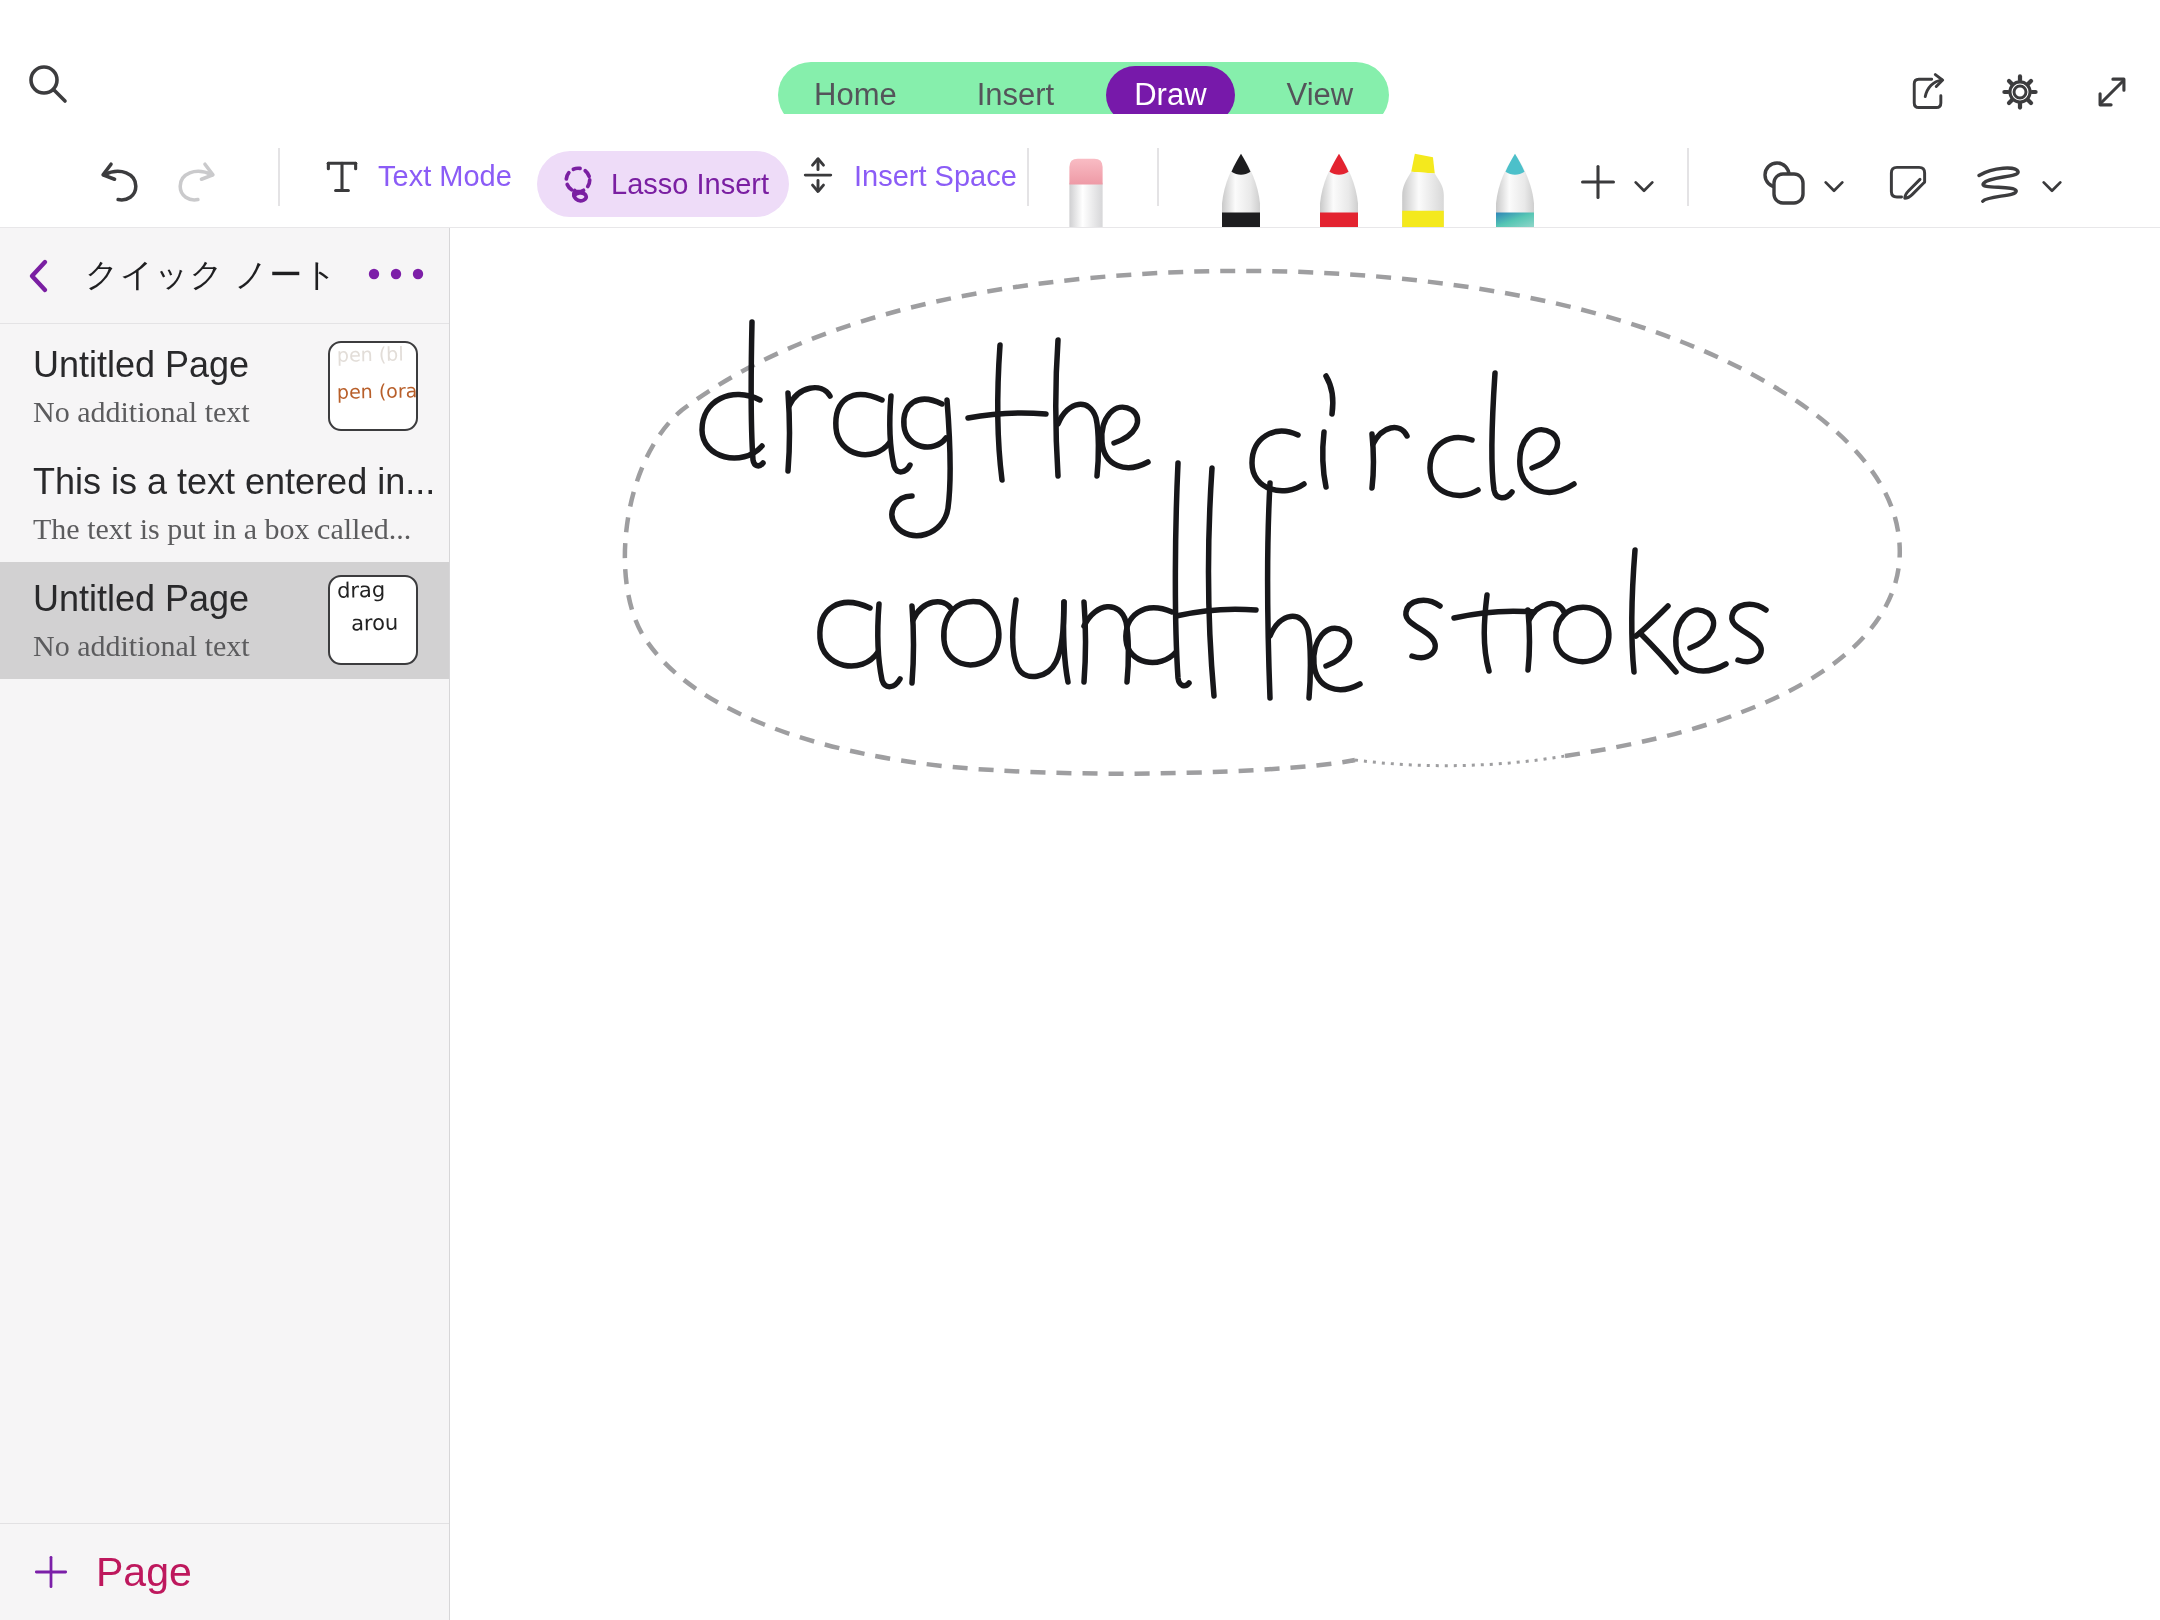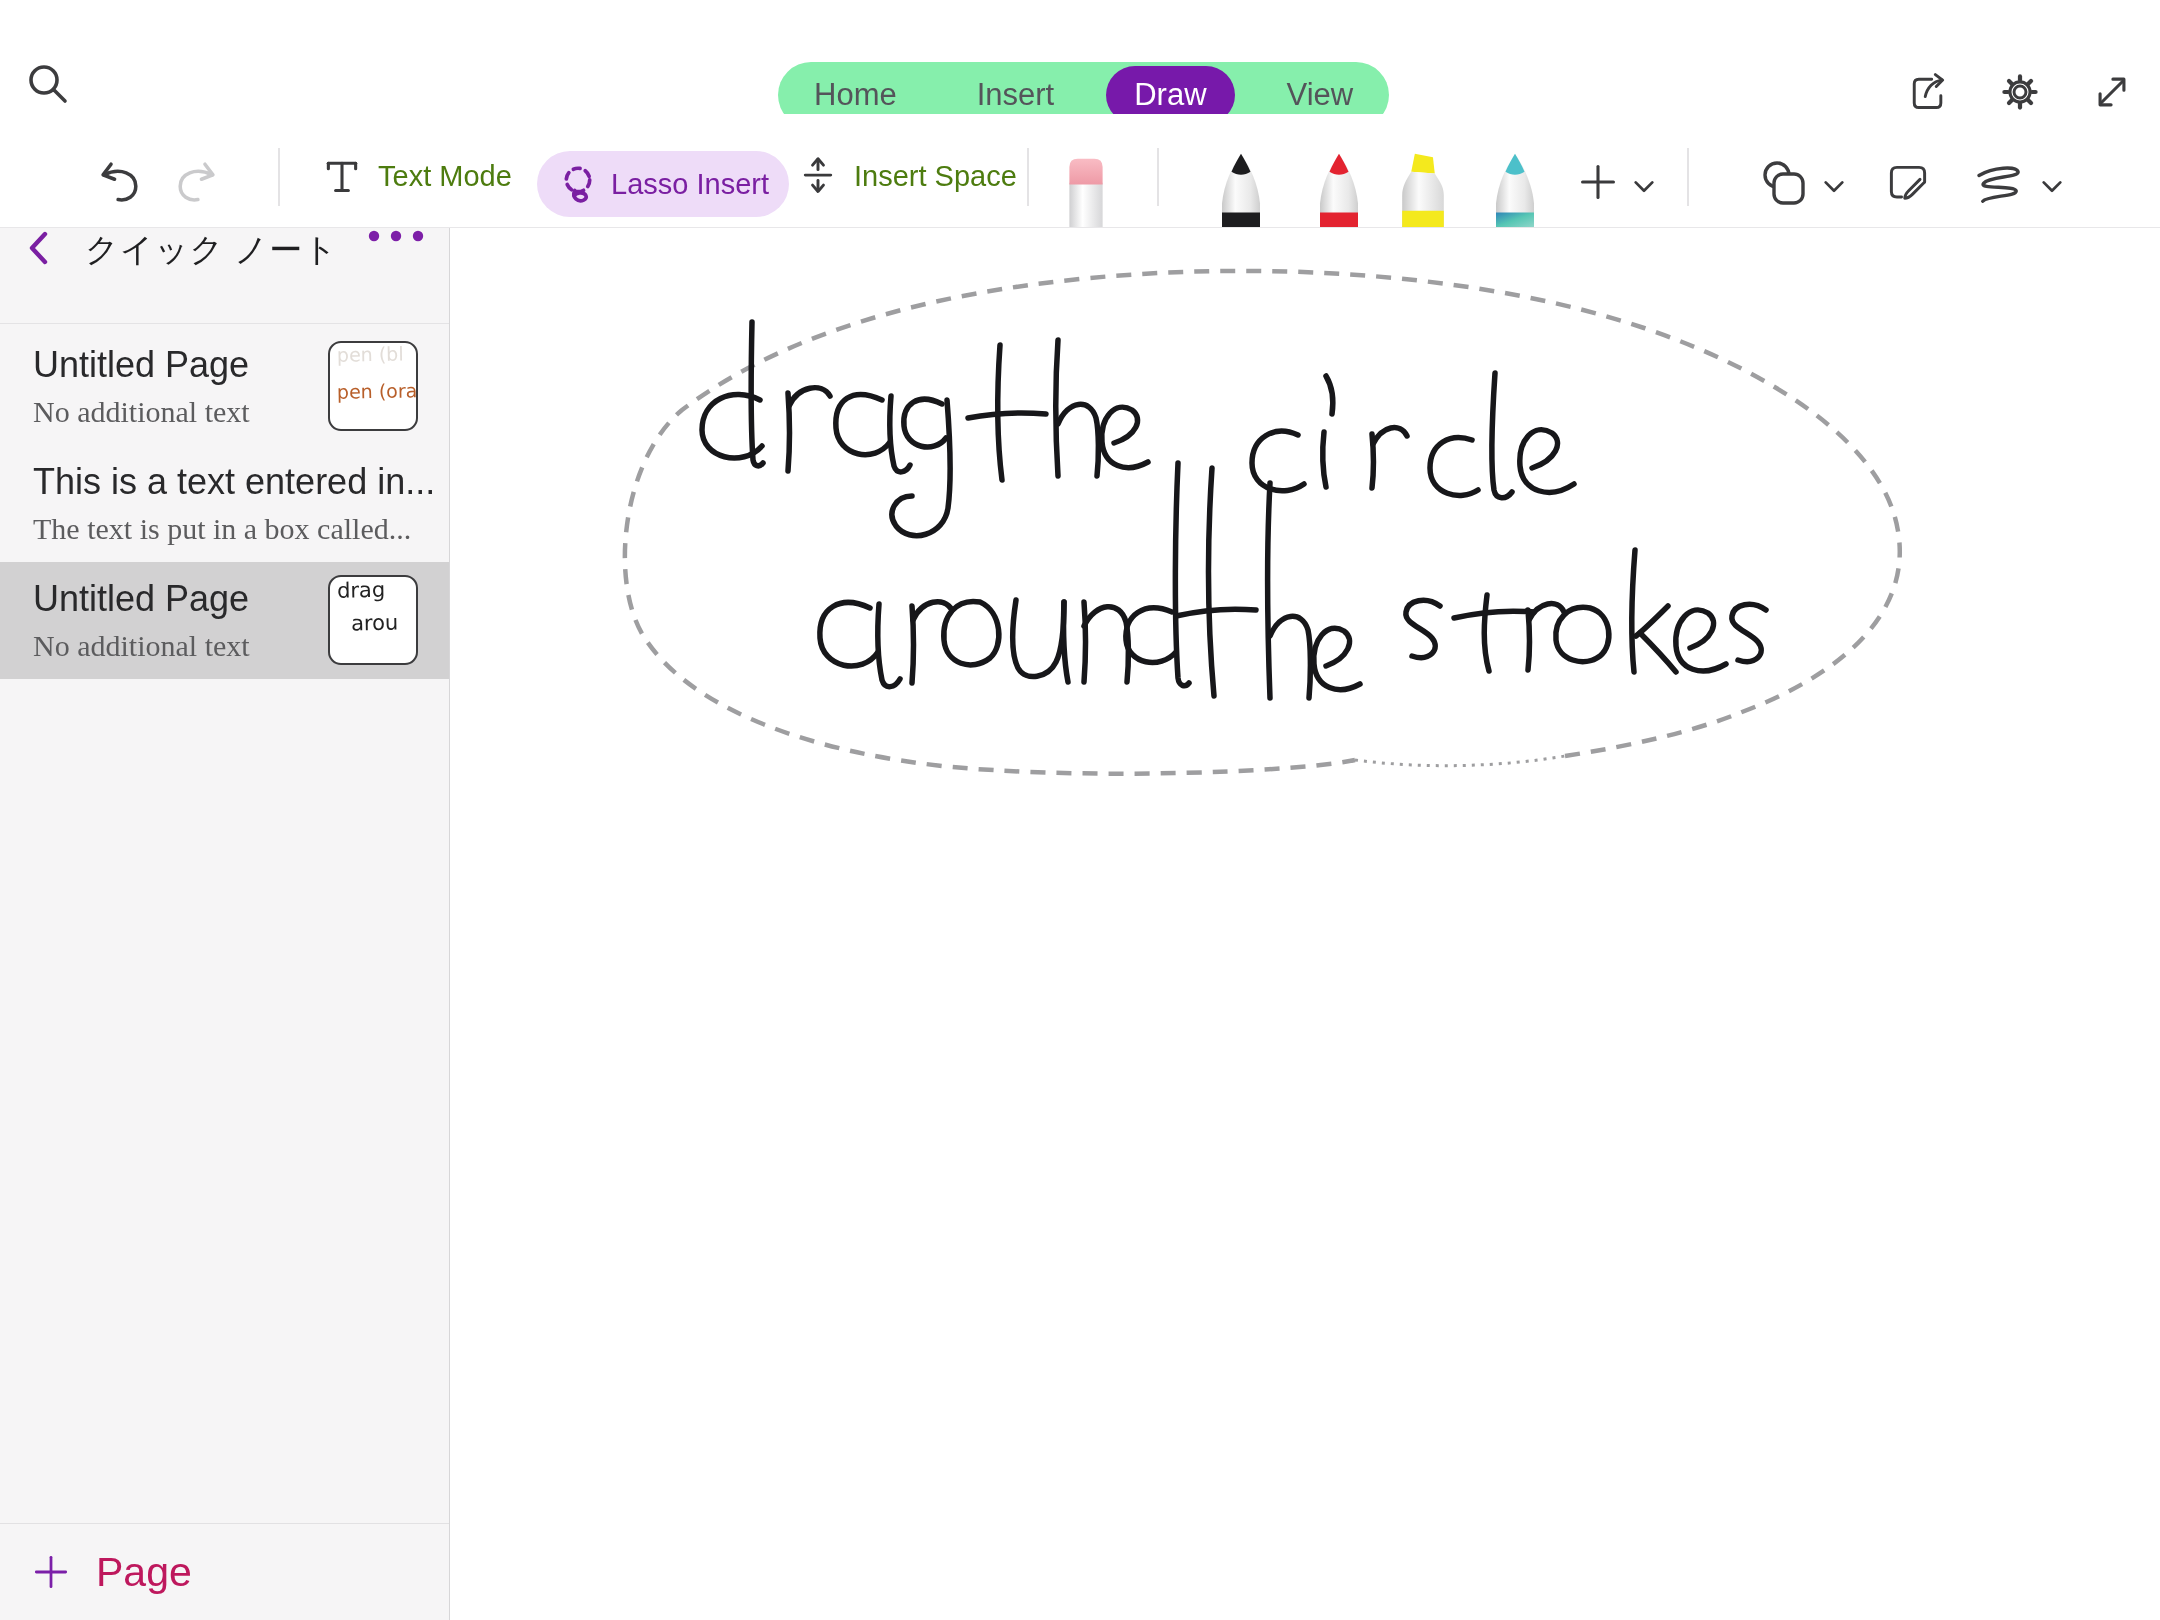--- a/index.html
+++ b/index.html
@@ -16,30 +16,30 @@
     border-radius:29px; cursor:pointer; white-space:nowrap; }
   .tab.active { background:#7719aa; color:#fff; }
   .top-icons { position:absolute; right:26px; top:70px; display:flex; gap:48px; }
   .top-icons .ibtn { width:44px; height:44px; cursor:pointer; }
 
   
   .toolbar { position:absolute; left:0; top:114px; width:2160px; height:114px;
     background:#fff; border-bottom:1px solid #e8e7e9; }
   .toolbar .abs { position:absolute; }
   .vdiv { position:absolute; top:34px; width:2px; height:58px; background:#e4e3e5; }
-  .tool-label { font-size:29px; color:#4d7c0f; white-space:nowrap; }
+  .tool-label { font-size:29px; color:#8b5cf6; white-space:nowrap; }
   .lasso-pill { position:absolute; left:537px; top:37px; height:66px; border-radius:33px;
     background:#eedcf8; display:flex; align-items:center; padding:0 20px; gap:12px; cursor:pointer; }
   .lasso-pill .tool-label { color:#7a1fa2; }
   .pen { position:absolute; bottom:0; cursor:pointer; }
 
   
   .sidebar { position:absolute; left:0; top:228px; width:450px; height:1392px;
     background:#f6f5f6; border-right:1px solid #d7d6d8; }
-  .sb-header { height:96px; border-bottom:1px solid #e4e3e5; display:flex; align-items:flex-start; }
+  .sb-header { height:96px; border-bottom:1px solid #e4e3e5; display:flex; align-items:center; }
   .sb-back { width:34px; height:40px; margin-left:24px; cursor:pointer; }
   .sb-title { flex:1; text-align:center; font-size:33px; color:#1f1f21; letter-spacing:1px; }
   .sb-more { width:62px; height:20px; margin-right:22px; cursor:pointer; }
   .page-list { padding-top:4px; }
   .page-item { position:relative; height:117px; padding-left:33px; display:flex;
     flex-direction:column; justify-content:center; gap:9px; cursor:pointer; }
   .page-item.selected { background:#d2d1d2; }
   .pi-title { font-size:36px; color:#29292b; white-space:nowrap; overflow:hidden; max-width:415px; }
   .pi-sub { font-size:30px; color:#5c5c5e; white-space:nowrap; overflow:hidden; max-width:415px;font-family:Liberation Serif, serif; }
   .pi-thumb { position:absolute; right:31px; top:13px; width:90px; height:90px;

